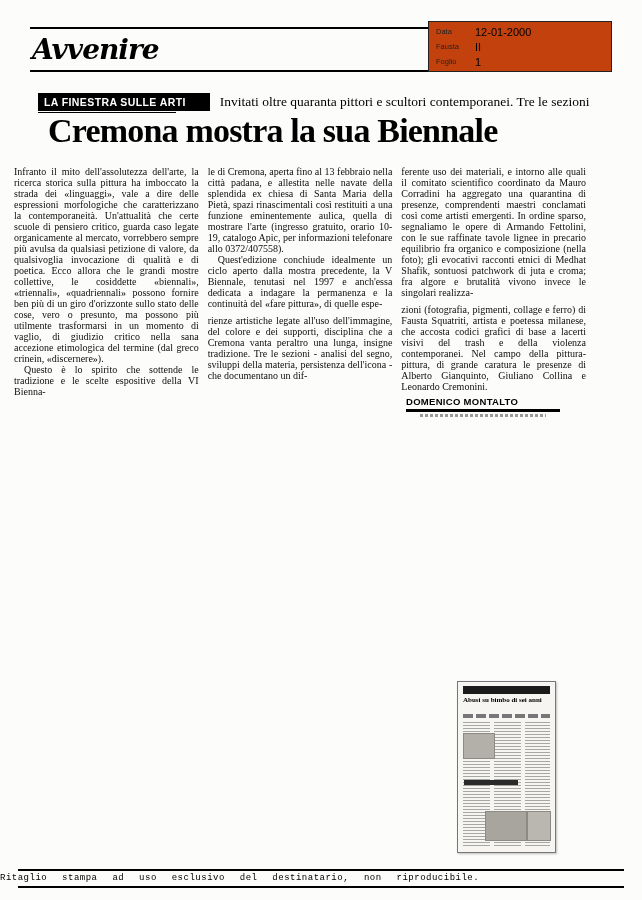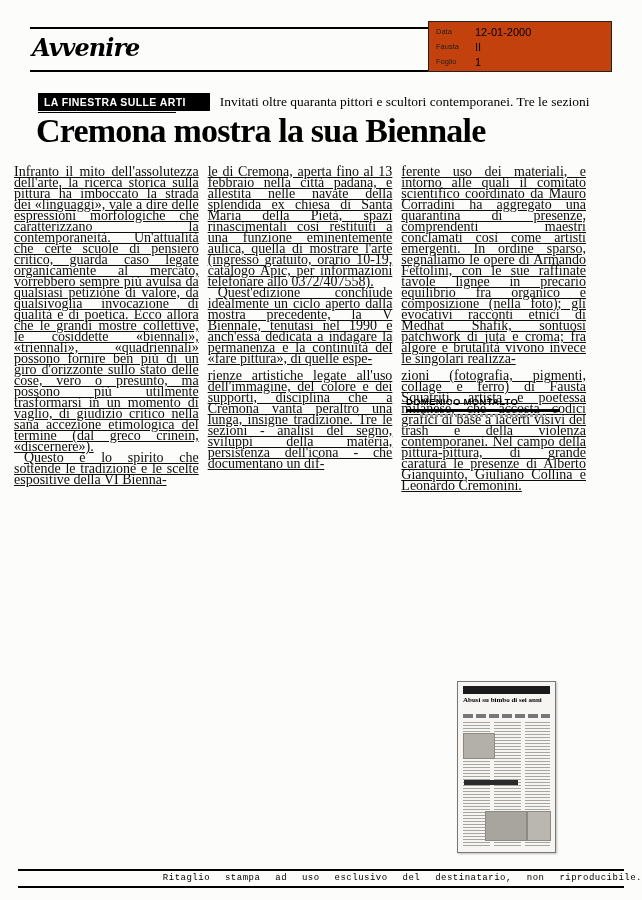--- a/index.html
+++ b/index.html
@@ -8,21 +8,21 @@
     position:relative; width:642px; height:900px; margin:0 auto;
     background:#fcfcfa; color:#111;
     font-family:"Liberation Serif", serif; overflow:hidden;
   }
 
   
   .rule-top { position:absolute; left:30px; top:27px; width:582px; height:2px; background:#000; }
   .masthead {
     position:absolute; left:32px; top:33px;
     font-family:"DejaVu Serif", serif; font-style:italic; font-weight:700;
-    font-size:24px; letter-spacing:-1px; color:#000;
+    font-size:28px; letter-spacing:-1px; color:#000;
   }
   .rule-header-bottom { position:absolute; left:30px; top:70px; width:582px; height:2px; background:#000; }
 
   .meta-box {
     position:absolute; left:428px; top:21px; width:184px; height:51px;
     border:1.5px solid #222; background:#c2410c;
     display:flex; flex-direction:column; justify-content:space-around; padding:2px 0;
   }
   .meta-row { display:flex; align-items:center; }
   .meta-label { width:46px; padding-left:7px; font:400 7.5px "Liberation Sans", sans-serif; color:#222; }
@@ -31,27 +31,27 @@
   
   .kicker { position:absolute; left:38px; top:93px; display:flex; align-items:center; gap:10px; white-space:nowrap; }
   .kicker-label {
     background:#000; color:#fff; padding:3px 24px 3px 6px;
     font:700 10.5px "Liberation Sans", sans-serif; letter-spacing:0.4px;
   }
   .kicker-underline { position:absolute; left:38px; top:112px; width:138px; height:1px; background:#000; }
   .kicker-subtitle { font:400 13.5px "Liberation Serif", serif; color:#000; }
 
   .headline {
-    position:absolute; left:36px; top:112px; width:560px;
+    position:absolute; left:48px; top:112px; width:560px;
     font:700 34px/38px "Liberation Serif", serif; letter-spacing:-0.8px; color:#000;
   }
 
   
   .article { position:absolute; left:14px; top:166px; width:572px; display:flex; gap:9px; }
-  .col { flex:1; font-size:14px; line-height:11px; color:#0d0d0d;text-decoration:underline; }
+  .col { flex:1; font-size:10px; line-height:11px; color:#0d0d0d; }
   .para { text-align:justify; }
   .para.indent { text-indent:10px; }
   .para.gap { margin-top:6px; }
 
   
   .byline { position:absolute; left:406px; top:396px; width:154px; text-align:left; }
   .byline-name { font:700 9.5px "Liberation Sans", sans-serif; letter-spacing:0.3px; color:#000; }
   .byline-rule { height:3px; background:#000; margin-top:2px; }
   .byline-fine {
     height:3px; width:82%; margin:2px auto 0;
@@ -79,22 +79,22 @@
       repeating-linear-gradient(180deg, #a6a6a3 0 1px, transparent 1px 3px);
   }
   .t-bar { position:absolute; top:98px; left:6px; width:54px; height:5px; background:#2a2a2a; }
   .t-photo1 { position:absolute; top:52px; left:6px; width:30px; height:24px; background:#b3b0aa; outline:1px solid #8d8a84; }
   .t-photo2 { position:absolute; bottom:12px; left:28px; width:40px; height:28px; background:#a8a49e; outline:1px solid #8d8a84; }
   .t-photo3 { position:absolute; bottom:12px; right:5px; width:22px; height:28px; background:#bab7b1; outline:1px solid #8d8a84; }
 
   
   .footer-rule-top { position:absolute; left:18px; top:869px; width:606px; height:1.5px; background:#000; }
   .footer-text {
-    position:absolute; left:0; top:873px; width:100%; text-align:right;
-    font:400 9px "Liberation Mono", monospace; word-spacing:9px; letter-spacing:0.5px; color:#000;padding-left:47px;
+    position:absolute; left:0; top:873px; width:100%; text-align:left;
+    font:400 9px "Liberation Mono", monospace; word-spacing:9px; letter-spacing:0.5px; color:#000;
   }
   .footer-rule-bottom { position:absolute; left:18px; top:886px; width:606px; height:1.5px; background:#000; }
 </style>
 </head>
 <body>
 
 <div class="page">
 
   <div class="rule-top"></div>
   <div class="masthead">Avvenire</div>
@@ -123,21 +123,21 @@
 
   <h1 class="headline">Cremona mostra la sua Biennale</h1>
 
   <div class="article">
       <div class="col">
         <p class="para">Infranto il mito dell'assolutezza dell'arte, la ricerca storica sulla pittura ha imboccato la strada dei «linguaggi», vale a dire delle espressioni morfologiche che caratterizzano la contemporaneità. Un'attualità che certe scuole di pensiero critico, guarda caso legate organicamente al mercato, vorrebbero sempre più avulsa da qualsiasi petizione di valore, da qualsivoglia invocazione di qualità e di poetica. Ecco allora che le grandi mostre collettive, le cosiddette «biennali», «triennali», «quadriennali» possono fornire ben più di un giro d'orizzonte sullo stato delle cose, vero o presunto, ma possono più utilmente trasformarsi in un momento di vaglio, di giudizio critico nella sana accezione etimologica del termine (dal greco crinein, «discernere»).</p>
         <p class="para indent">Questo è lo spirito che sottende le tradizione e le scelte espositive della VI Bienna-</p>
       </div>
       <div class="col">
         <p class="para">le di Cremona, aperta fino al 13 febbraio nella città padana, e allestita nelle navate della splendida ex chiesa di Santa Maria della Pietà, spazi rinascimentali così restituiti a una funzione eminentemente aulica, quella di mostrare l'arte (ingresso gratuito, orario 10-19, catalogo Apic, per informazioni telefonare allo 0372/407558).</p>
-        <p class="para indent">Quest'edizione conchiude idealmente un ciclo aperto dalla mostra precedente, la V Biennale, tenutasi nel 1990 e anch'essa dedicata a indagare la permanenza e la continuità del «fare pittura», di quelle espe-</p>
+        <p class="para indent">Quest'edizione conchiude idealmente un ciclo aperto dalla mostra precedente, la V Biennale, tenutasi nel 1997 e anch'essa dedicata a indagare la permanenza e la continuità del «fare pittura», di quelle espe-</p>
         <p class="para gap">rienze artistiche legate all'uso dell'immagine, del colore e dei supporti, disciplina che a Cremona vanta peraltro una lunga, insigne tradizione. Tre le sezioni - analisi del segno, sviluppi della materia, persistenza dell'icona - che documentano un dif-</p>
       </div>
       <div class="col">
         <p class="para">ferente uso dei materiali, e intorno alle quali il comitato scientifico coordinato da Mauro Corradini ha aggregato una quarantina di presenze, comprendenti maestri conclamati così come artisti emergenti. In ordine sparso, segnaliamo le opere di Armando Fettolini, con le sue raffinate tavole lignee in precario equilibrio fra organico e composizione (nella foto); gli evocativi racconti etnici di Medhat Shafik, sontuosi patchwork di juta e croma; fra algore e brutalità vivono invece le singolari realizza-</p>
         <p class="para gap">zioni (fotografia, pigmenti, collage e ferro) di Fausta Squatriti, artista e poetessa milanese, che accosta codici grafici di base a lacerti visivi del trash e della violenza contemporanei. Nel campo della pittura-pittura, di grande caratura le presenze di Alberto Gianquinto, Giuliano Collina e Leonardo Cremonini.</p>
       </div>
     </div>
 
   <div class="byline">
     <div class="byline-name">DOMENICO MONTALTO</div>

